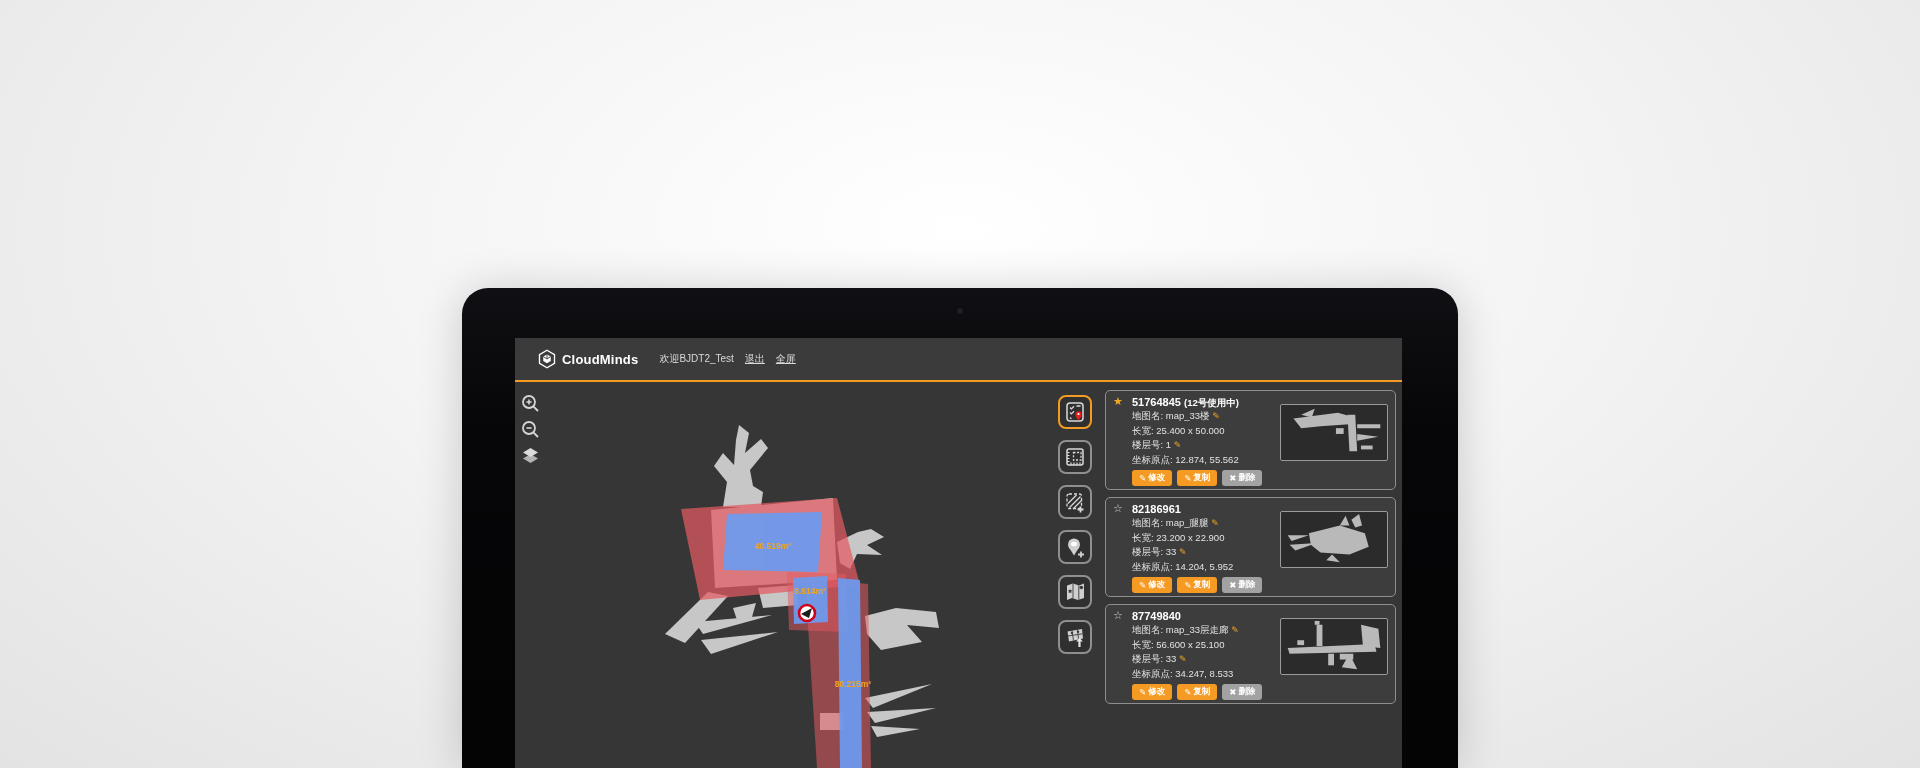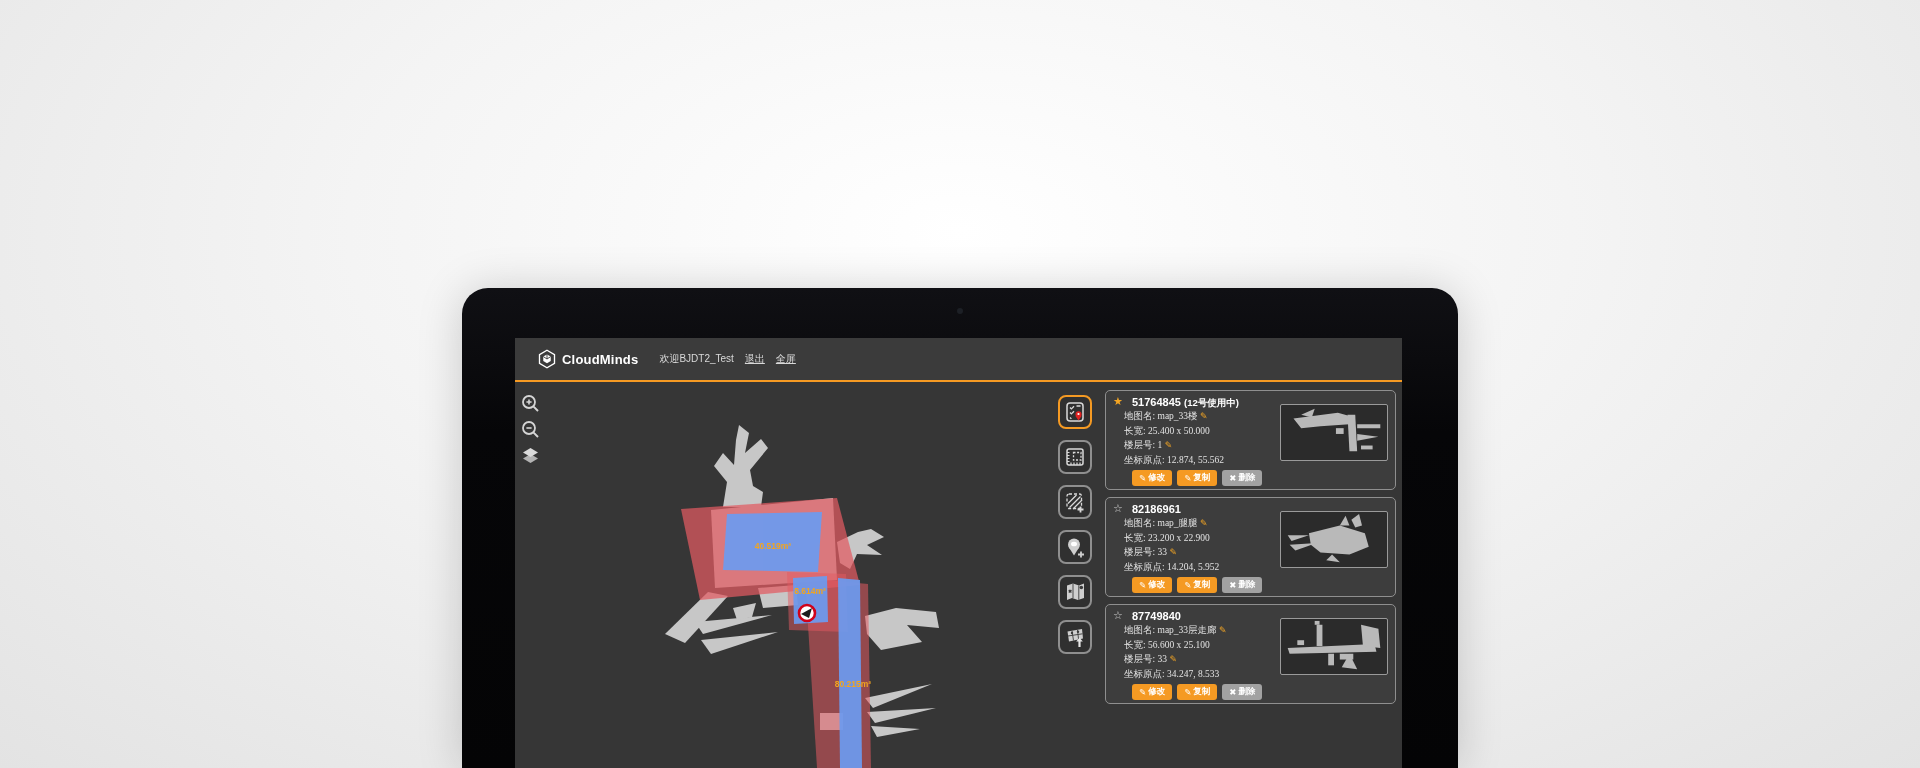--- a/index.html
+++ b/index.html
@@ -54,21 +54,21 @@
     color:#eee; font-size:9px; cursor:pointer; background:#3b3b3b; }
   .dd-chevron { font-size:8px; color:#bdbdbd; }
   .count { margin-left:auto; color:#fff; font-size:11px; font-weight:bold; }
 
   .card { position:relative; border:1px solid #8f8f8f; border-radius:5px; background:#3d3d3d;
     height:100px; margin-bottom:7px; padding:5px 6px 4px 6px; }
   .card-star { position:absolute; left:7px; top:4px; font-size:11px; cursor:pointer; }
   .star-on { color:#F5A623; } .star-off { color:#c9c9c9; }
   .card-title { margin-left:20px; color:#fff; font-size:11px; font-weight:bold; line-height:13px; }
   .card-note { font-size:9.5px; font-weight:bold; }
-  .card-row { margin-left:12px; font-size:9.5px; color:#e2e2e2; line-height:14.5px; white-space:nowrap;font-family:Liberation Serif, serif; }
+  .card-row { margin-left:20px; font-size:9.5px; color:#e2e2e2; line-height:14.5px; white-space:nowrap; }
   .pencil { color:#F5A623; font-size:9px; cursor:pointer; }
   .thumb { position:absolute; right:7px; top:13px; width:108px; height:57px;
     background:#2b2b2b; border:1px solid #9a9a9a; border-radius:2px; }
   .btn-row { margin-left:20px; margin-top:3px; display:flex; gap:5px; }
   .c-btn { height:16px; border:none; border-radius:3px; font-size:8.5px; color:#fff;
     padding:0 7px; display:flex; align-items:center; gap:2px; cursor:pointer;
     font-family:inherit; font-weight:bold; }
   .c-btn.orange { background:#F59A23; }
   .c-btn.gray { background:#a2a2a2; }
 </style>

